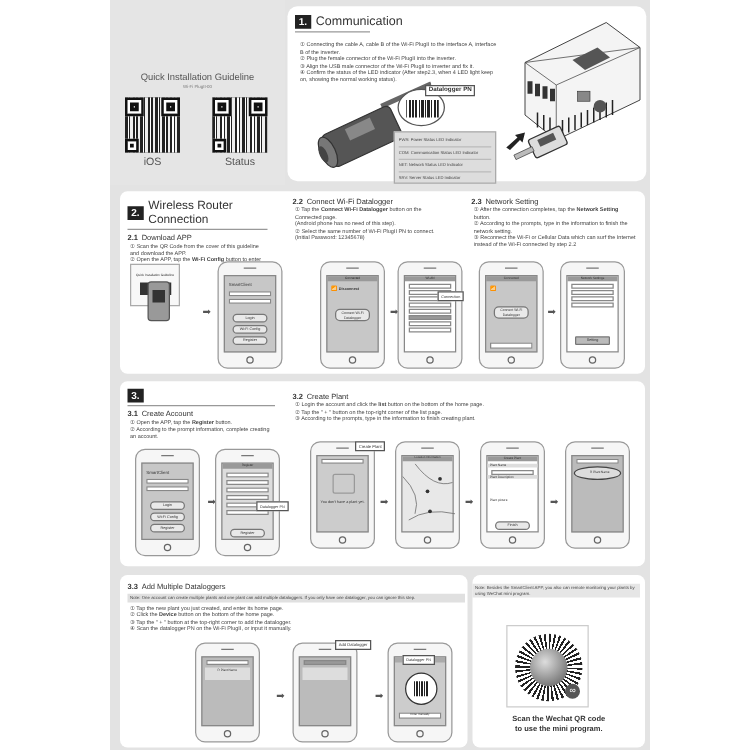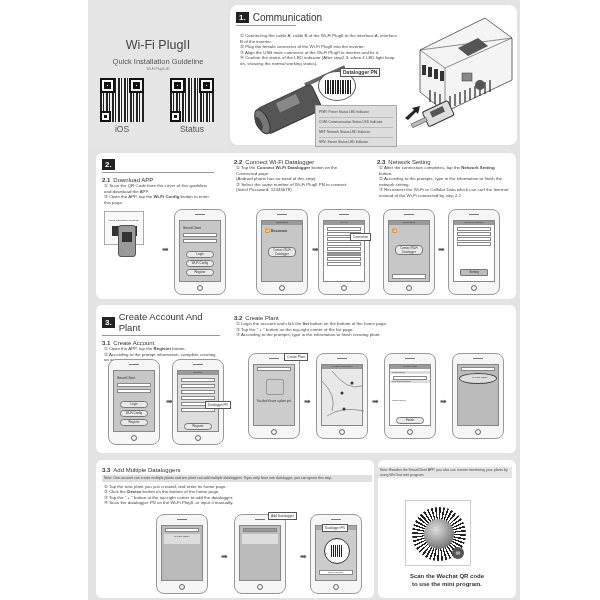--- a/index.html
+++ b/index.html
@@ -34,21 +34,20 @@
 .led-box div{font-size:3.3px;color:#444;line-height:9px;border-bottom:1px solid #bbb}
 .note{background:#e0e0e0;font-size:3.5px;color:#444;padding:1px 2px;line-height:4.5px}
 .wc-caption{font-size:6px;font-weight:bold;color:#333;text-align:center;line-height:8px}
 </style>
 </head>
 <body>
 
 <div class="page"></div>
 
 <div class="cover">
-  <div class="title">Wi-Fi PlugII</div>
   <div class="sub">Quick Installation Guideline</div>
   <div class="model">Wi-Fi PlugII-00</div>
   <div class="qr" style="left:12px">
       <span class="c"></span>
     </div>
   <div class="qr" style="left:82px">
       <span class="c"></span>
     </div>
   <div class="qr-label" style="left:9px">iOS</div>
   <div class="qr-label" style="left:79px">Status</div>
@@ -122,20 +121,21 @@
       <rect x="10" y="101" width="16" height="4" fill="#bbb" stroke="#333" stroke-width="0.5"></rect>
     </g>
     <polygon points="5,108 14,100 12,98 20,96 18,104 16,102 8,110" fill="#222"></polygon>
   </svg>
 </div>
 
 <div class="card" style="left:96px;top:153px;width:420px;height:146px">
   <div style="position:absolute;left:6px;top:6px;width:112px">
     <div class="sec-title">
       <span class="sec-num">2.</span>
+      <span>Wireless Router Connection</span>
     </div>
     <div class="sub-h"><b>2.1</b><span>Download APP</span></div>
     <div class="step">① Scan the QR Code from the cover of this guideline and download the APP.</div>
     <div class="step"><span>② Open the APP, tap the </span><b>Wi-Fi Config</b><span> button to enter this page.</span></div>
   </div>
   <div style="position:absolute;left:138px;top:6px;width:125px">
     <div class="sub-h" style="margin-top:0"><b>2.2</b><span>Connect Wi-Fi Datalogger</span></div>
     <div class="step"><span>① Tap the </span><b>Connect Wi-Fi Datalogger</b><span> button on the Connected page.</span></div>
     <div class="step">(Android phone has no need of this step).</div>
     <div class="step">② Select the same number of Wi-Fi PlugII PN to connect. (Initial Password: 12345678)</div>
@@ -221,21 +221,20 @@
       <div class="btn" style="top:48px;border-radius:1px;background:#bbb">Setting</div>
     </div>
     <div class="home"></div>
   </div>
 </div>
 
 <div class="card" style="left:96px;top:305px;width:420px;height:148px">
   <div style="position:absolute;left:6px;top:6px;width:118px">
     <div class="sec-title">
       <span class="sec-num">3.</span>
-      <span>Create Account And Plant</span>
     </div>
     <div class="sub-h"><b>3.1</b><span>Create Account</span></div>
     <div class="step"><span>① Open the APP, tap the </span><b>Register</b><span> button.</span></div>
     <div class="step">② According to the prompt information, complete creating an account.</div>
   </div>
   <div style="position:absolute;left:138px;top:10px;width:270px">
     <div class="sub-h" style="margin-top:0"><b>3.2</b><span>Create Plant</span></div>
     <div class="step"><span>① Login the account and click the </span><b>list</b><span> button on the bottom of the home page.</span></div>
     <div class="step">② Tap the " + " button on the top-right corner of the list page.</div>
     <div class="step">③ According to the prompts, type in the information to finish creating plant.</div>

